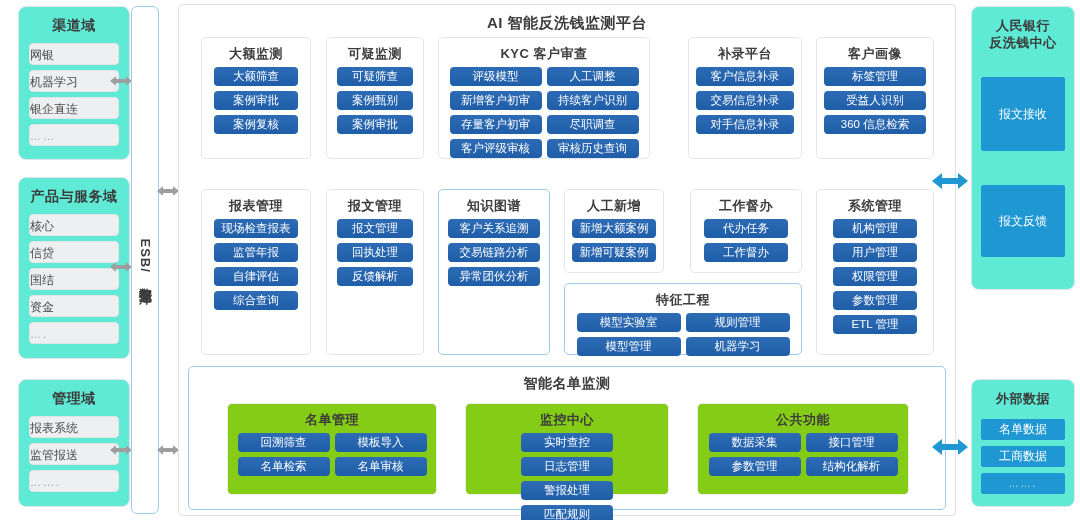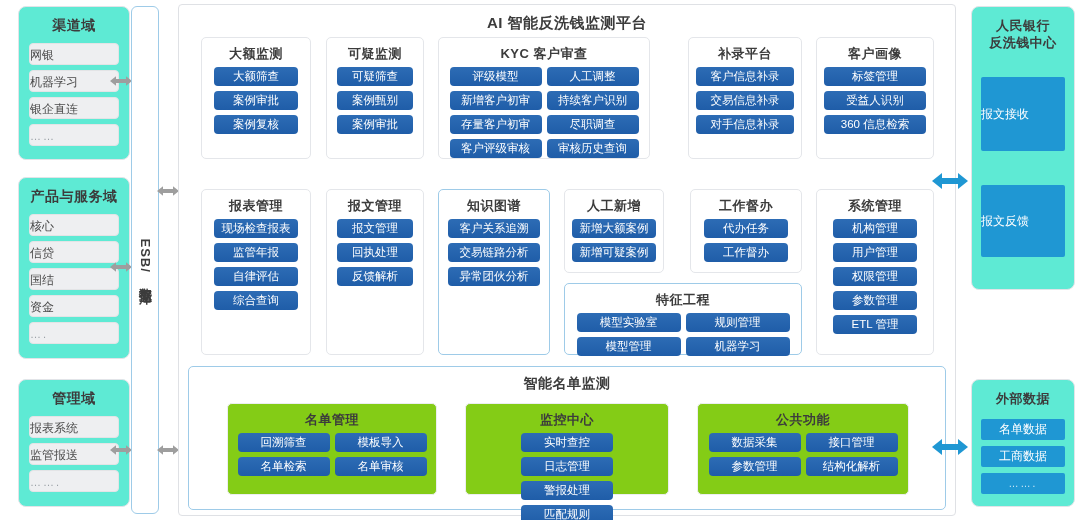--- a/index.html
+++ b/index.html
@@ -105,21 +105,21 @@
     border:1px solid #9ecbe8;border-radius:5px;background:#fff;
     box-sizing:border-box;
   }
   .listgroup > .panel-title{font-size:14px;padding-top:8px;}
 
   
   .rightpanel{position:absolute;left:971px;width:104px;}
   .rightpanel .panel-title{font-size:13px;line-height:17px;margin:10px 0 0;}
   .bigblue{
     background:#1f97d3;color:#fff;
-    text-align:left;font-size:12px;
+    text-align:center;font-size:12px;
     border-radius:2px;
   }
   .smallblue{
     background:#1f97d3;color:#fff;
     height:21px;line-height:21px;
     margin:6px 9px;text-align:center;font-size:12px;border-radius:2px;
   }
   .smallblue.dots{color:#cfe9f7;letter-spacing:2px;font-size:10px;}
 
   

